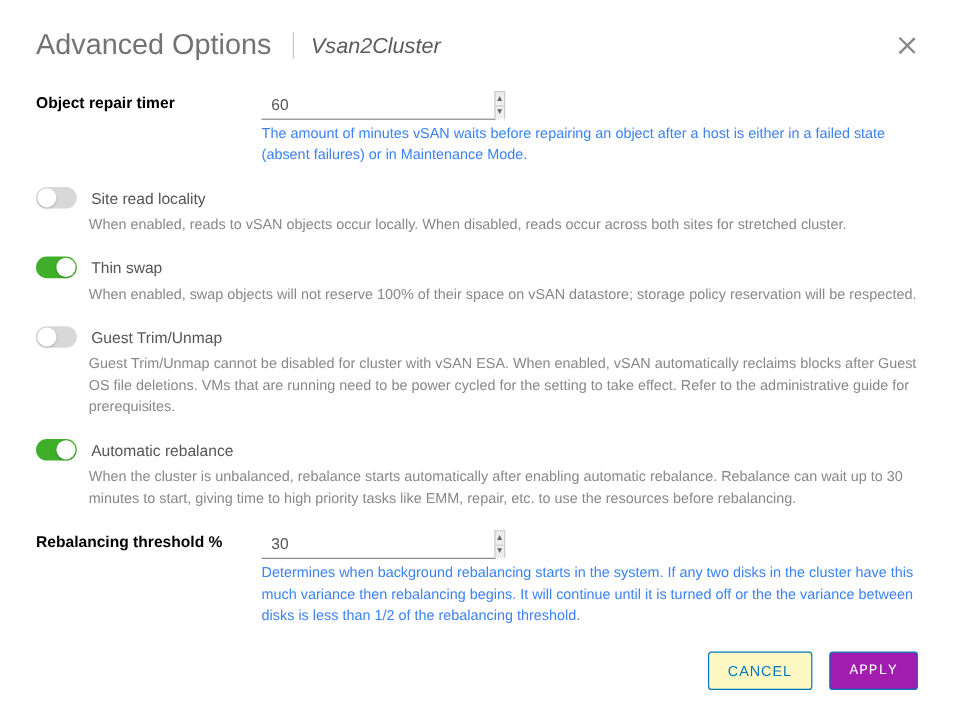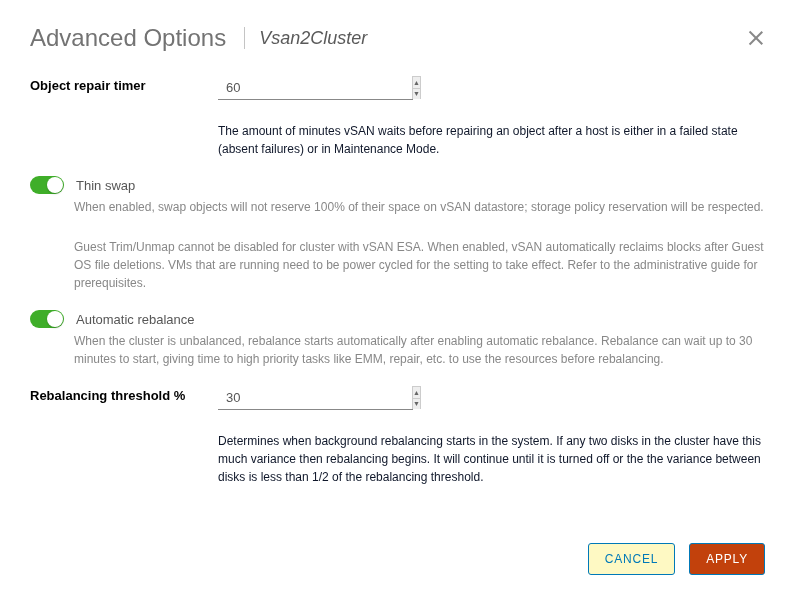--- a/index.html
+++ b/index.html
@@ -81,23 +81,23 @@
     .label {
       font-size: 13px;
       color: #000000;
       font-weight: 600;
     }
     .right-col {
       flex: 1;
     }
     .desc {
       font-size: 12px;
-      color: #0f172a;
+      color: #3b82f6;
       line-height: 1.5;
-      margin-top: 22px;
+      margin-top: 2px;
     }
     .desc-toggle {
       font-size: 12px;
       color: #888;
       line-height: 1.5;
       margin-top: 4px;
       margin-left: 44px;
     }
 
     .toggle-row {
@@ -189,23 +189,24 @@
       cursor: pointer;
       border-radius: 3px;
       border: 1px solid;
       background: #fef9c3;
     }
     .btn-secondary {
       color: #0079b8;
       border-color: #0079b8;
     }
     .btn-primary {
-      background: #c2410c;
+      background: #a21caf;
       border-color: #0079b8;
       color: #fff;
+      font-family: Liberation Mono, monospace;
     }
   </style>
 </head>
 <body>
 
 <div class="dialog">
   <div class="header">
     <span class="title">Advanced Options</span>
     <div class="header-sep"></div>
     <span class="cluster">Vsan2Cluster</span>
@@ -223,32 +224,47 @@
           <input type="text" value="60" style="">
           <div class="spinner-btns">
             <div class="spin-btn">▲</div>
             <div class="spin-btn">▼</div>
           </div>
         </div>
         <div class="desc">The amount of minutes vSAN waits before repairing an object after a host is either in a failed state (absent failures) or in Maintenance Mode.</div>
       </div>
     </div>
 
+    <div class="toggle-row">
+      <div class="toggle-head">
+        <div class="switch off">
+            <div class="knob"></div>
+          </div>
+        <span class="toggle-label">Site read locality</span>
+      </div>
+      <div class="desc-toggle">When enabled, reads to vSAN objects occur locally. When disabled, reads occur across both sites for stretched cluster.</div>
+    </div>
 
     <div class="toggle-row">
       <div class="toggle-head">
         <div class="switch on">
             <div class="knob"></div>
           </div>
         <span class="toggle-label">Thin swap</span>
       </div>
       <div class="desc-toggle">When enabled, swap objects will not reserve 100% of their space on vSAN datastore; storage policy reservation will be respected.</div>
     </div>
 
     <div class="toggle-row">
+      <div class="toggle-head">
+        <div class="switch off">
+            <div class="knob"></div>
+          </div>
+        <span class="toggle-label">Guest Trim/Unmap</span>
+      </div>
       <div class="desc-toggle">Guest Trim/Unmap cannot be disabled for cluster with vSAN ESA. When enabled, vSAN automatically reclaims blocks after Guest OS file deletions. VMs that are running need to be power cycled for the setting to take effect. Refer to the administrative guide for prerequisites.</div>
     </div>
 
     <div class="toggle-row">
       <div class="toggle-head">
         <div class="switch on">
             <div class="knob"></div>
           </div>
         <span class="toggle-label">Automatic rebalance</span>
       </div>

